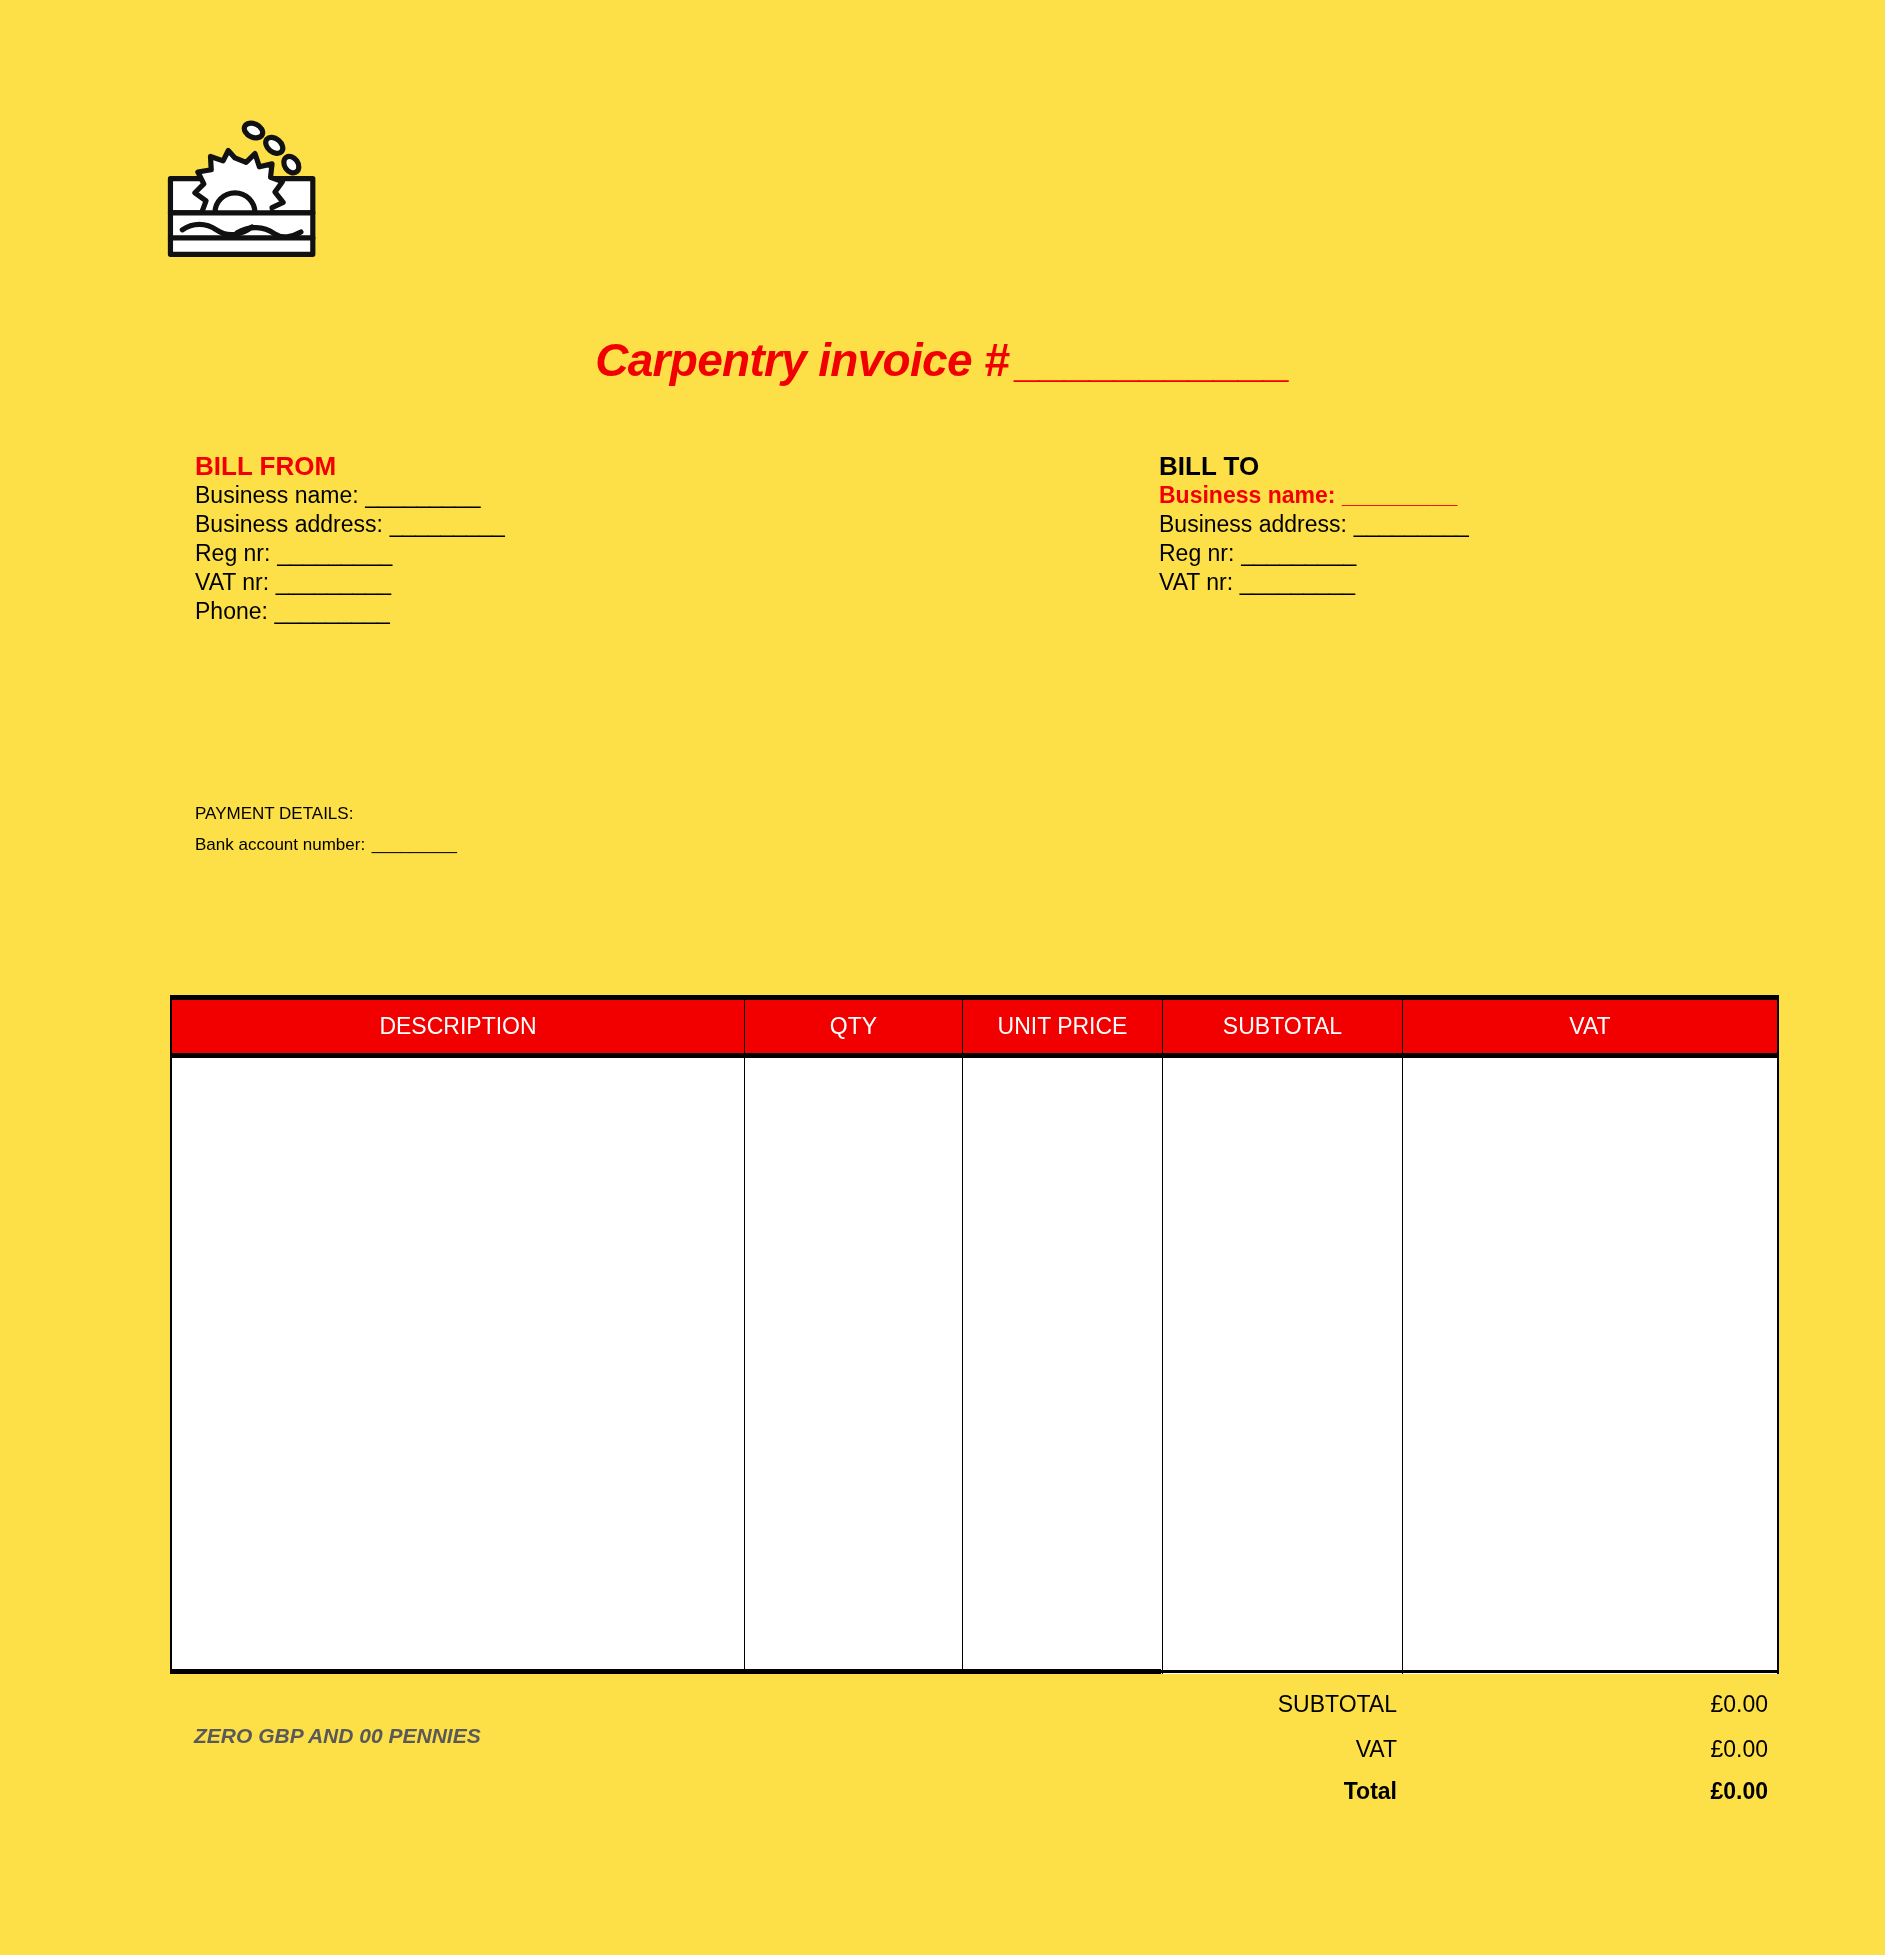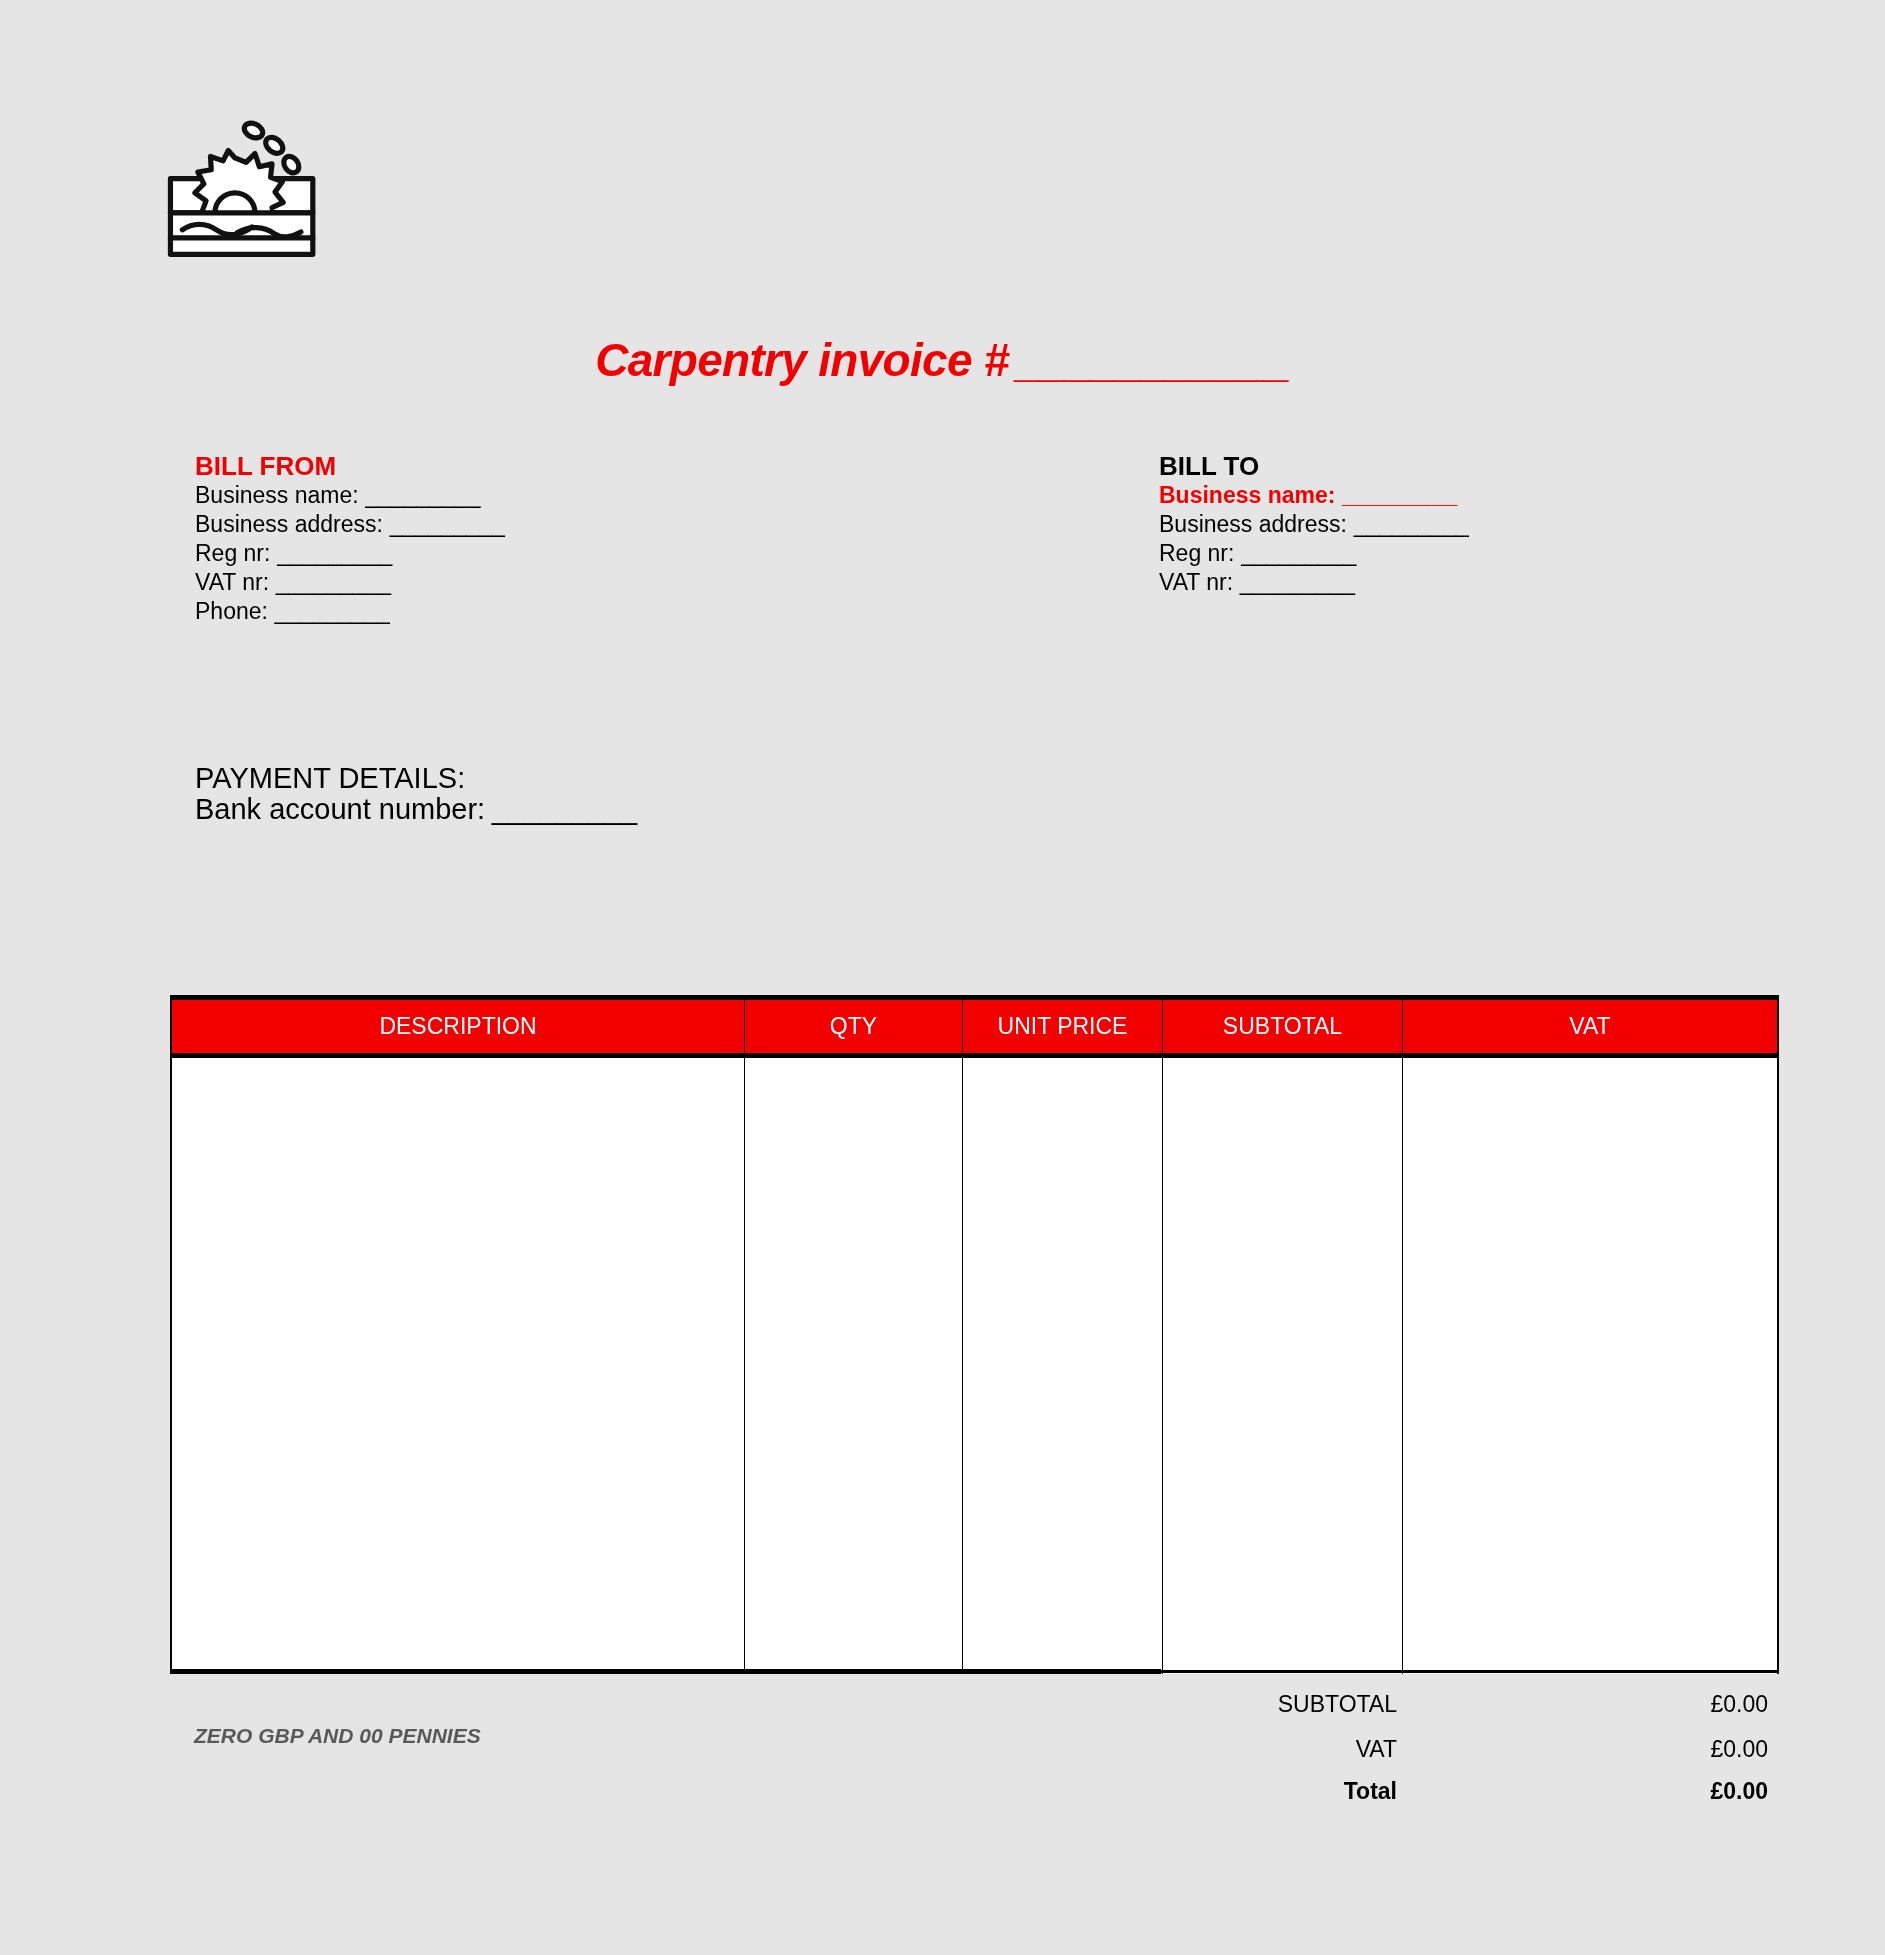--- a/index.html
+++ b/index.html
@@ -1,37 +1,37 @@
 <!DOCTYPE html>
 <html style="font-size:12px"><head>
 <meta charset="utf-8">
 <style>
   html,body { margin:0; padding:0; background:#ffffff; }
   body { font-family:"Liberation Sans", sans-serif; color:#000; }
   .page {
-    position:relative; width:1885px; height:1955px; background:#e5e5e5; overflow:hidden;
+    position:relative; width:1885px; height:1955px; background:#fde047; overflow:hidden;
   }
   
   .logo { position:absolute; left:166px; top:109px; width:152px; height:152px; }
   
   .title {
     position:absolute; left:0; top:333px; width:100%; text-align:center;
     font-size:46px; font-weight:bold; font-style:italic; color:#F20000; letter-spacing:-0.7px;
   }
   .title .num-blank { margin-left:7.4px; }
   
   .block { position:absolute; font-size:23px; line-height:29px; }
   .block-heading { font-size:26px; font-weight:bold; line-height:30px; }
   .red { color:#F20000; }
   .bold { font-weight:bold; }
   .blank { margin-left:6.7px; letter-spacing:0; }
   .bill-from { left:195px; top:451px; }
   .bill-to { left:1159px; top:451px; }
   .dates { left:1159px; top:722px; font-size:23px; line-height:36px; position:absolute; }
-  .payment { left:195px; top:763px; font-size:29px; line-height:31px; position:absolute; }
+  .payment { left:195px; top:798px; font-size:17px; line-height:31px; position:absolute; }
   
   .items { position:absolute; left:170px; top:995px; width:1609px; height:679px; }
   .tbl-top { height:5.2px; background:#000; }
   .tbl-head {
     display:flex; height:53px; background:#F20000; box-sizing:border-box;
     border-left:2.2px solid #000; border-right:2.2px solid #000;
   }
   .tbl-head .cell {
     box-sizing:border-box; display:flex; align-items:center; justify-content:center;
     color:#fff; font-size:23px; border-right:1.5px solid #000;

